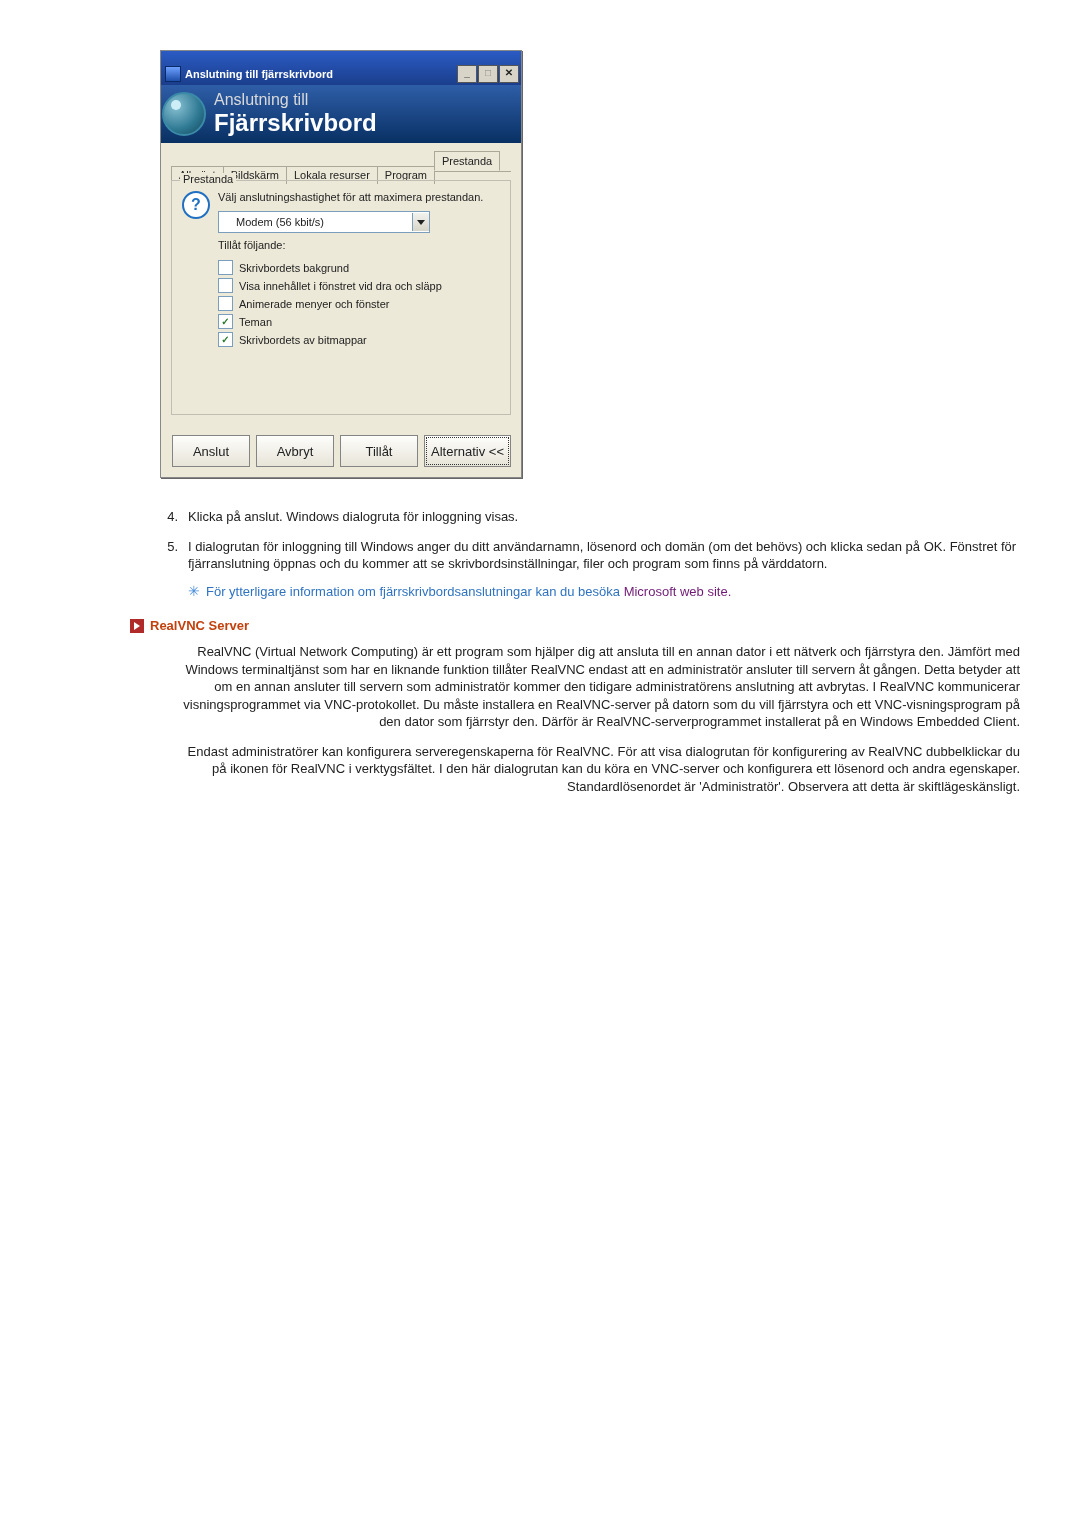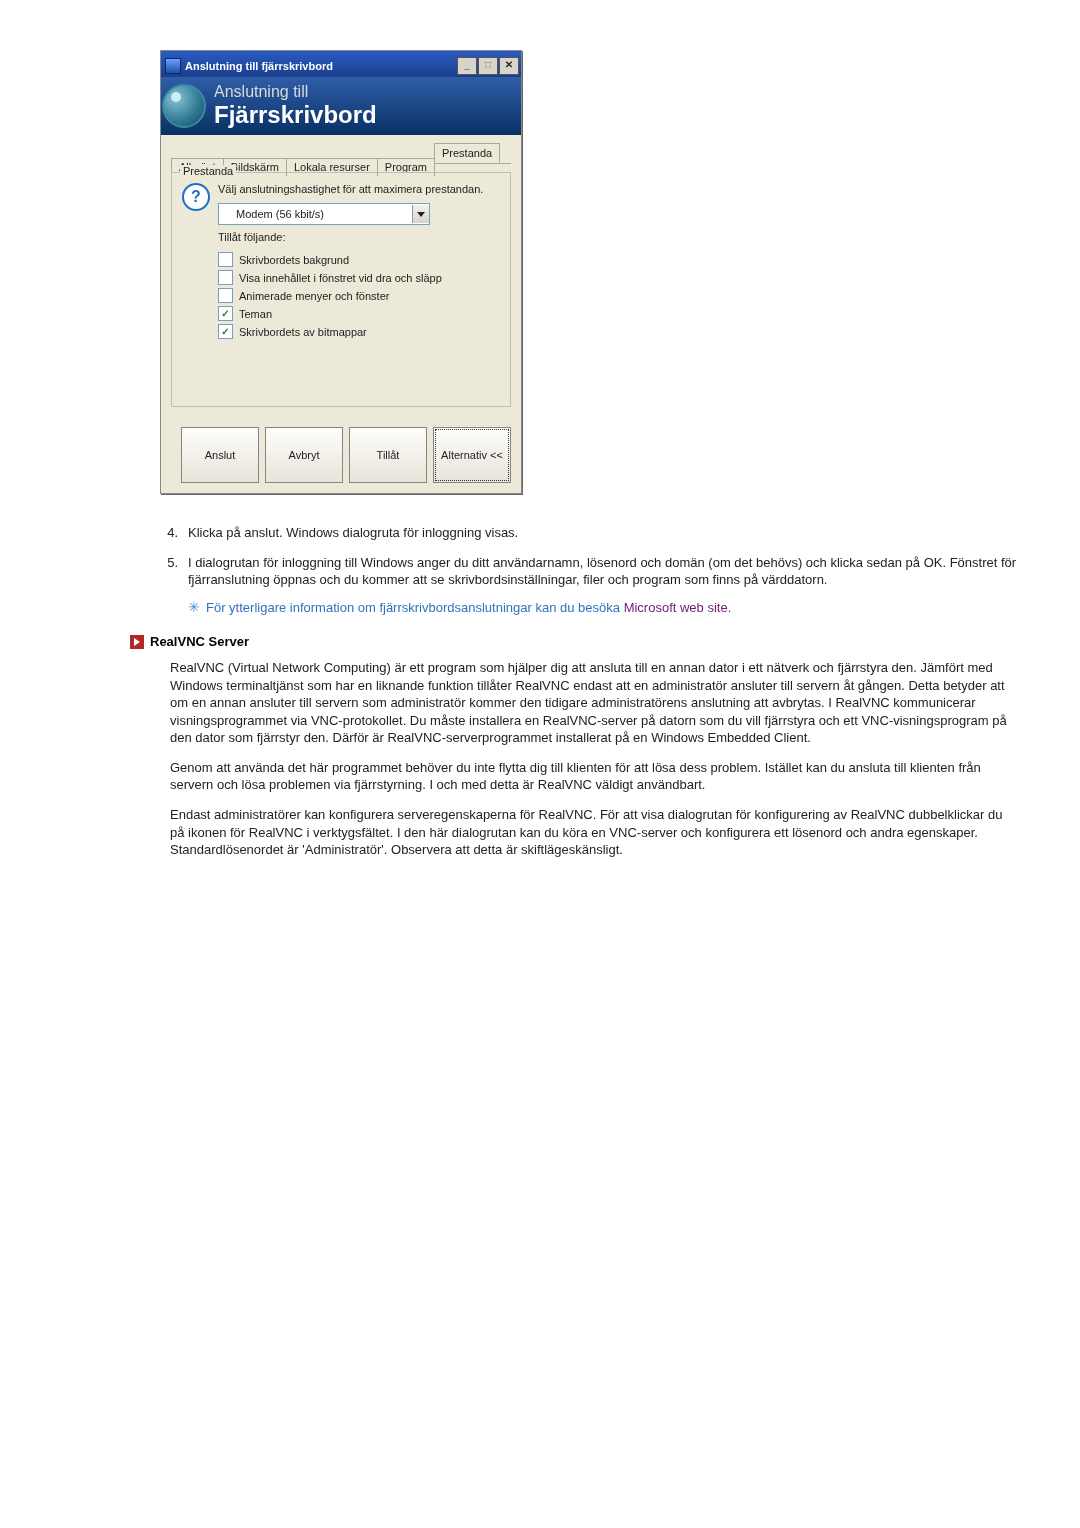--- a/index.html
+++ b/index.html
@@ -25,21 +25,21 @@
     border: 1px solid #888;
     background: #ece9d8;
     box-shadow: 1px 1px 0 #666;
   }
   .titlebar {
     height: 22px;
     background: linear-gradient(to bottom, #2a5bc4 0%, #1b3e8c 100%);
     color: #fff;
     display: flex;
     align-items: center;
-    padding: 4px 2px 0 4px;
+    padding: 12px 2px 0 4px;
     font-size: 11px;
     font-weight: bold;
   }
   .titlebar .tb-icon {
     width: 14px; height: 14px;
     background: linear-gradient(#6ea0ff,#1d4ea8);
     border: 1px solid #0a2a66;
     margin-right: 4px;
   }
   .titlebar .tb-title { flex: 1; }
@@ -179,25 +179,25 @@
     justify-content: flex-end;
     gap: 6px;
     padding: 8px 10px 10px 10px;
     background: #ece9d8;
   }
   .dlg-btn {
     min-width: 64px;
     height: 22px;
     border: 1px solid #848484;
     background: linear-gradient(#fdfdfb,#e7e4d8);
-    font-size: 11px;
+    font-size: 13px;
     font-family: Tahoma, sans-serif;
     cursor: default;
     display: flex; align-items: center; justify-content: center;
-    padding: 16px 6px;
+    padding: 4px 6px;
   }
   .dlg-btn.default-focus {
     outline: 1px dotted #333;
     outline-offset: -3px;
   }
 
   
   .ol-item {
     display: flex;
     gap: 10px;
@@ -223,34 +223,35 @@
   }
   .note-text { color: #2f73c0; font-size: 13px; }
   .note-text a { color: #701a75; text-decoration: none; }
 
   .section-head {
     display: flex;
     align-items: center;
     gap: 6px;
     margin: 18px 0 10px 0;
     font-weight: bold;
-    color: #000000;
+    color: #c2410c;
   }
   .arrow-icon {
     width: 14px; height: 14px;
     background: #b02a2a;
     display: flex; align-items:center; justify-content:center;
     flex-shrink:0;
   }
   .arrow-icon svg { display:block; }
 
   .para {
     margin: 0 0 12px 40px;
     max-width: 870px;
     line-height: 1.35;
+    text-align: right;
   }
 
   .spacer { height: 6px; }
 </style>
 </head>
 <body>
 
 <div class="page">
 
   <div class="dialog-wrap">
@@ -366,16 +367,15 @@
   <div class="section-head" style="margin-left:70px;">
     <span class="arrow-icon">
       <svg width="8" height="8" viewBox="0 0 8 8">
           <polygon points="1,0 7,4 1,8" fill="#fff"></polygon>
         </svg>
     </span>
     <span>RealVNC Server</span>
   </div>
 
   <p class="para" style="margin-left:110px;">RealVNC (Virtual Network Computing) är ett program som hjälper dig att ansluta till en annan dator i ett nätverk och fjärrstyra den. Jämfört med Windows terminaltjänst som har en liknande funktion tillåter RealVNC endast att en administratör ansluter till servern åt gången. Detta betyder att om en annan ansluter till servern som administratör kommer den tidigare administratörens anslutning att avbrytas. I RealVNC kommunicerar visningsprogrammet via VNC-protokollet. Du måste installera en RealVNC-server på datorn som du vill fjärrstyra och ett VNC-visningsprogram på den dator som fjärrstyr den. Därför är RealVNC-serverprogrammet installerat på en Windows Embedded Client.</p>
-  <p class="para" style="margin-left:110px;">Genom att använda det här programmet behöver du inte flytta dig till klienten för att lösa dess problem. Istället kan du ansluta till klienten från servern och lösa problemen via fjärrstyrning. I och med detta är RealVNC väldigt användbart.</p>
   <p class="para" style="margin-left:110px;">Endast administratörer kan konfigurera serveregenskaperna för RealVNC. För att visa dialogrutan för konfigurering av RealVNC dubbelklickar du på ikonen för RealVNC i verktygsfältet. I den här dialogrutan kan du köra en VNC-server och konfigurera ett lösenord och andra egenskaper. Standardlösenordet är 'Administratör'. Observera att detta är skiftlägeskänsligt.</p>
 
 </div>
 
 </body></html>

